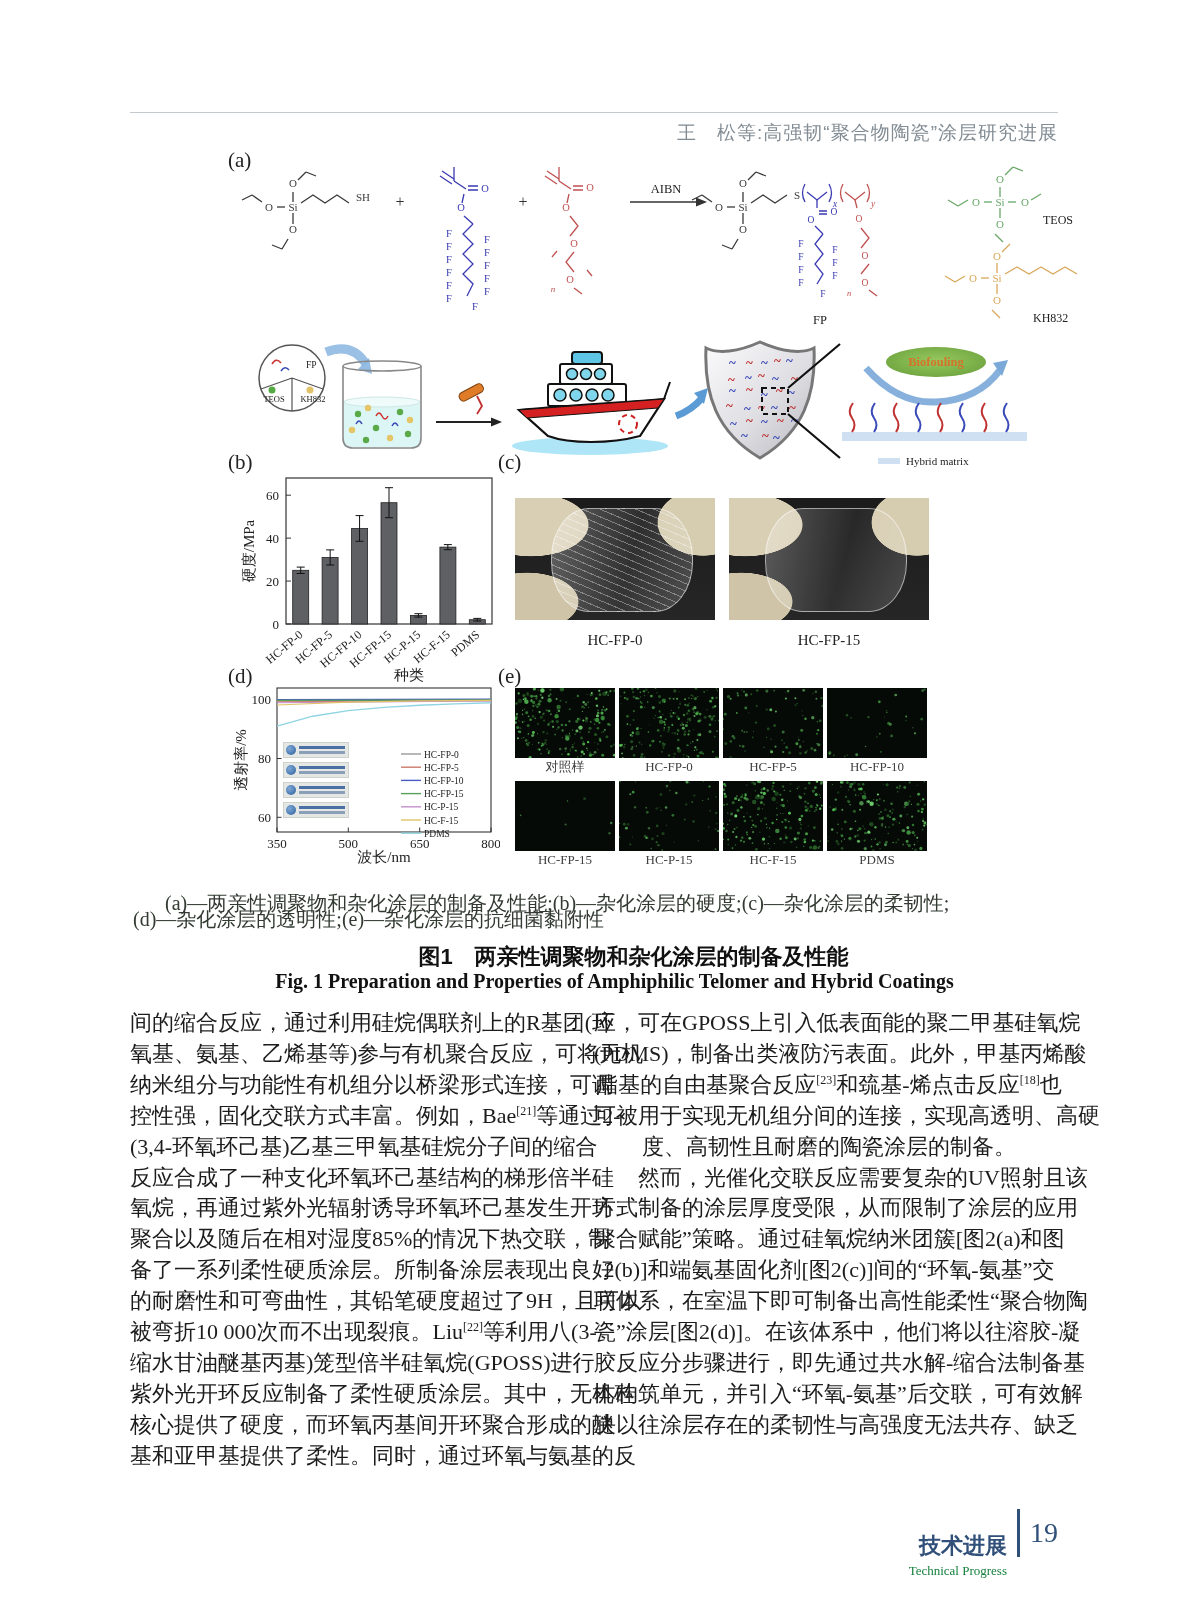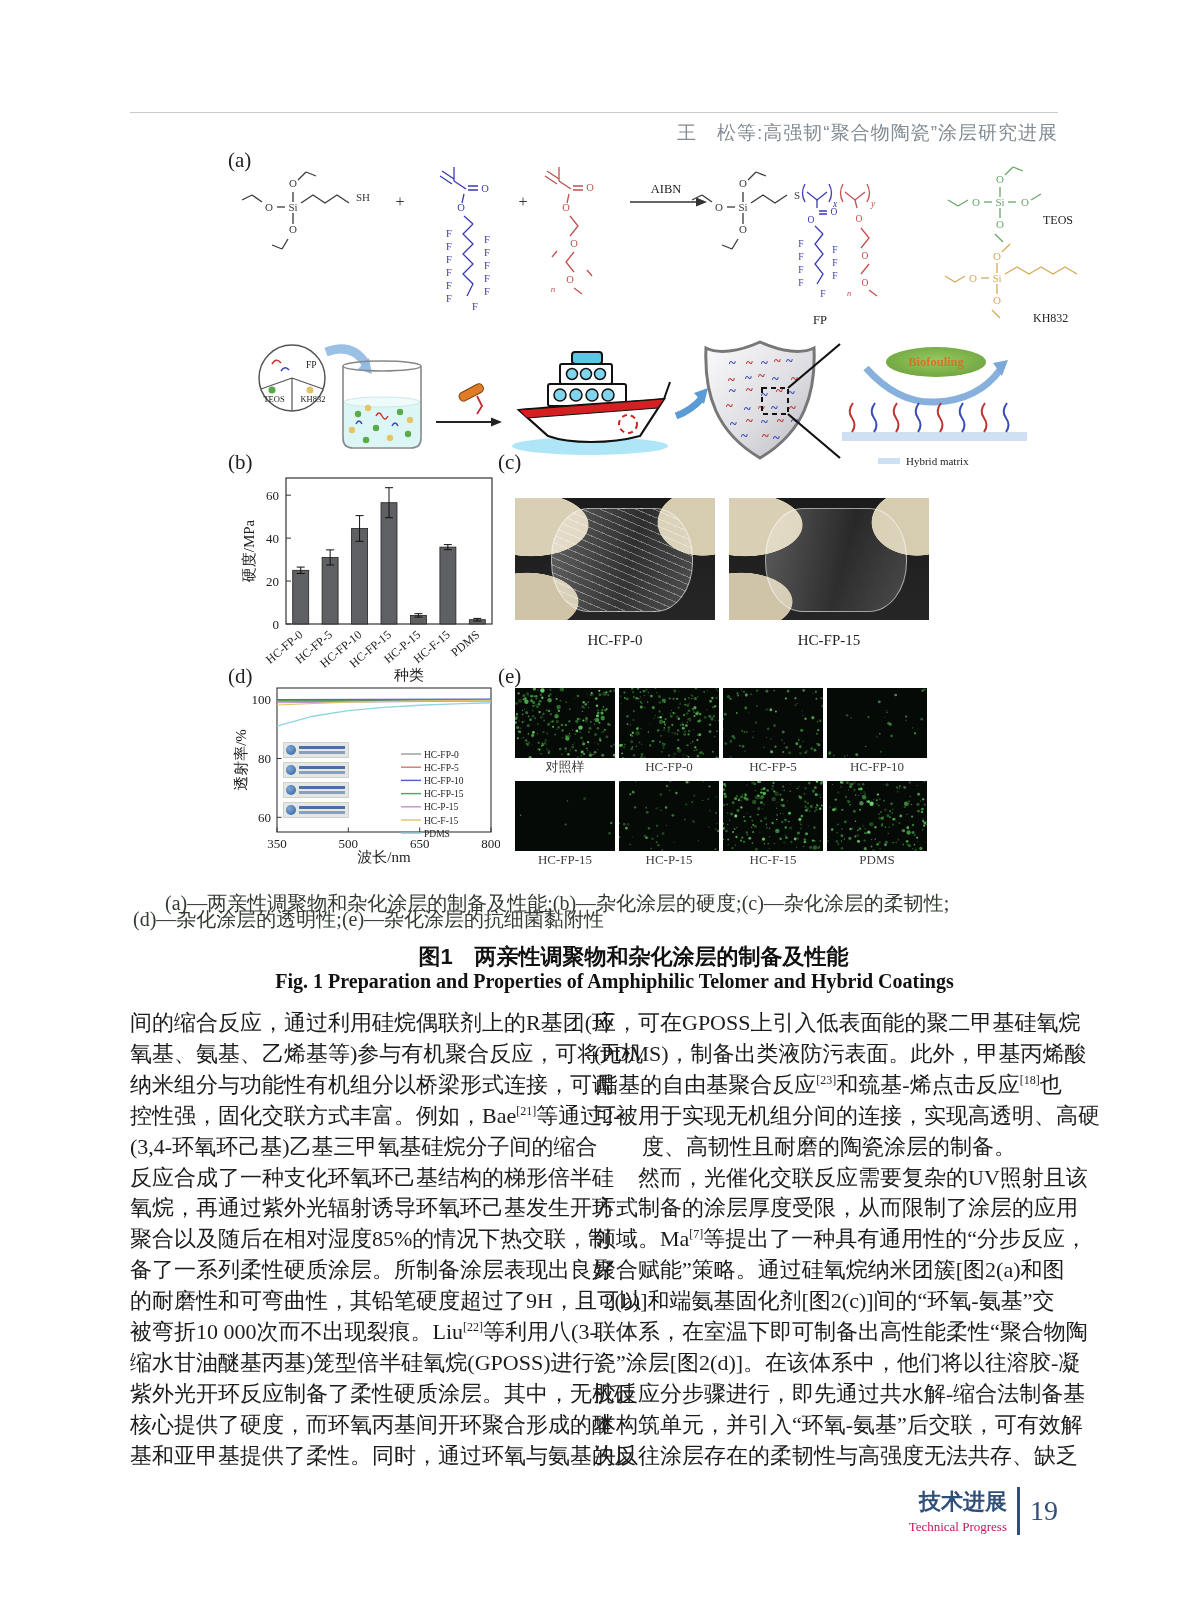--- a/index.html
+++ b/index.html
@@ -52,22 +52,22 @@
                 font-family:"Liberation Sans",sans-serif;color:#111;}
   .fig-title-en{position:absolute;left:0;width:1187px;text-align:center;font-size:20px;font-weight:bold;color:#111;}
   
   .col{position:absolute;top:1008px;font-size:22px;line-height:30.9px;color:#1c1c1c;}
   .col-left{left:130px;width:468px;}
   .col-right{left:594px;width:470px;text-align:center;}
   .bodyline{white-space:nowrap;}
   .bodyline sup{font-size:12px;line-height:0;}
   
   .footer{position:absolute;top:1487px;right:129px;display:flex;align-items:center;gap:10px;}
-  .f-cn{font-family:"Liberation Sans",sans-serif;font-weight:bold;font-size:22px;color:#30507a;text-align:right;}
-  .f-en{font-size:13px;color:#be185d;text-align:right;margin-top:2px;}
+  .f-cn{font-family:"Liberation Sans",sans-serif;font-weight:bold;font-size:22px;color:#30507a;text-align:right;margin-top:44px;}
+  .f-en{font-size:13px;color:#15803d;text-align:right;margin-top:2px;}
   .f-bar{width:3px;height:48px;background:#30507a;}
   .f-num{font-size:28px;color:#30507a;}
   svg text{font-family:"Liberation Serif",serif;}
 </style>
 </head>
 <body>
 
 <div class="page">
 
   <div class="hdr-title">王　松等:高强韧“聚合物陶瓷”涂层研究进展</div>
@@ -1562,21 +1562,20 @@
       <div class="bodyline">基和亚甲基提供了柔性。同时，通过环氧与氨基的反</div>
     </div>
   <div class="col col-right">
       <div class="bodyline">应，可在GPOSS上引入低表面能的聚二甲基硅氧烷</div>
       <div class="bodyline">(PDMS)，制备出类液防污表面。此外，甲基丙烯酸</div>
       <div class="bodyline">酯基的自由基聚合反应<sup>[23]</sup>和巯基-烯点击反应<sup>[18]</sup>也</div>
       <div class="bodyline">可被用于实现无机组分间的连接，实现高透明、高硬</div>
       <div class="bodyline">度、高韧性且耐磨的陶瓷涂层的制备。</div>
       <div class="bodyline">　　然而，光催化交联反应需要复杂的UV照射且该</div>
       <div class="bodyline">方式制备的涂层厚度受限，从而限制了涂层的应用</div>
-      <div class="bodyline">领域。Ma<sup>[7]</sup>等提出了一种具有通用性的“分步反应，</div>
       <div class="bodyline">聚合赋能”策略。通过硅氧烷纳米团簇[图2(a)和图</div>
       <div class="bodyline">2(b)]和端氨基固化剂[图2(c)]间的“环氧-氨基”交</div>
       <div class="bodyline">联体系，在室温下即可制备出高性能柔性“聚合物陶</div>
       <div class="bodyline">瓷”涂层[图2(d)]。在该体系中，他们将以往溶胶-凝</div>
       <div class="bodyline">胶反应分步骤进行，即先通过共水解-缩合法制备基</div>
       <div class="bodyline">本构筑单元，并引入“环氧-氨基”后交联，可有效解</div>
       <div class="bodyline">决以往涂层存在的柔韧性与高强度无法共存、缺乏</div>
     </div>
 
   <div class="footer">

